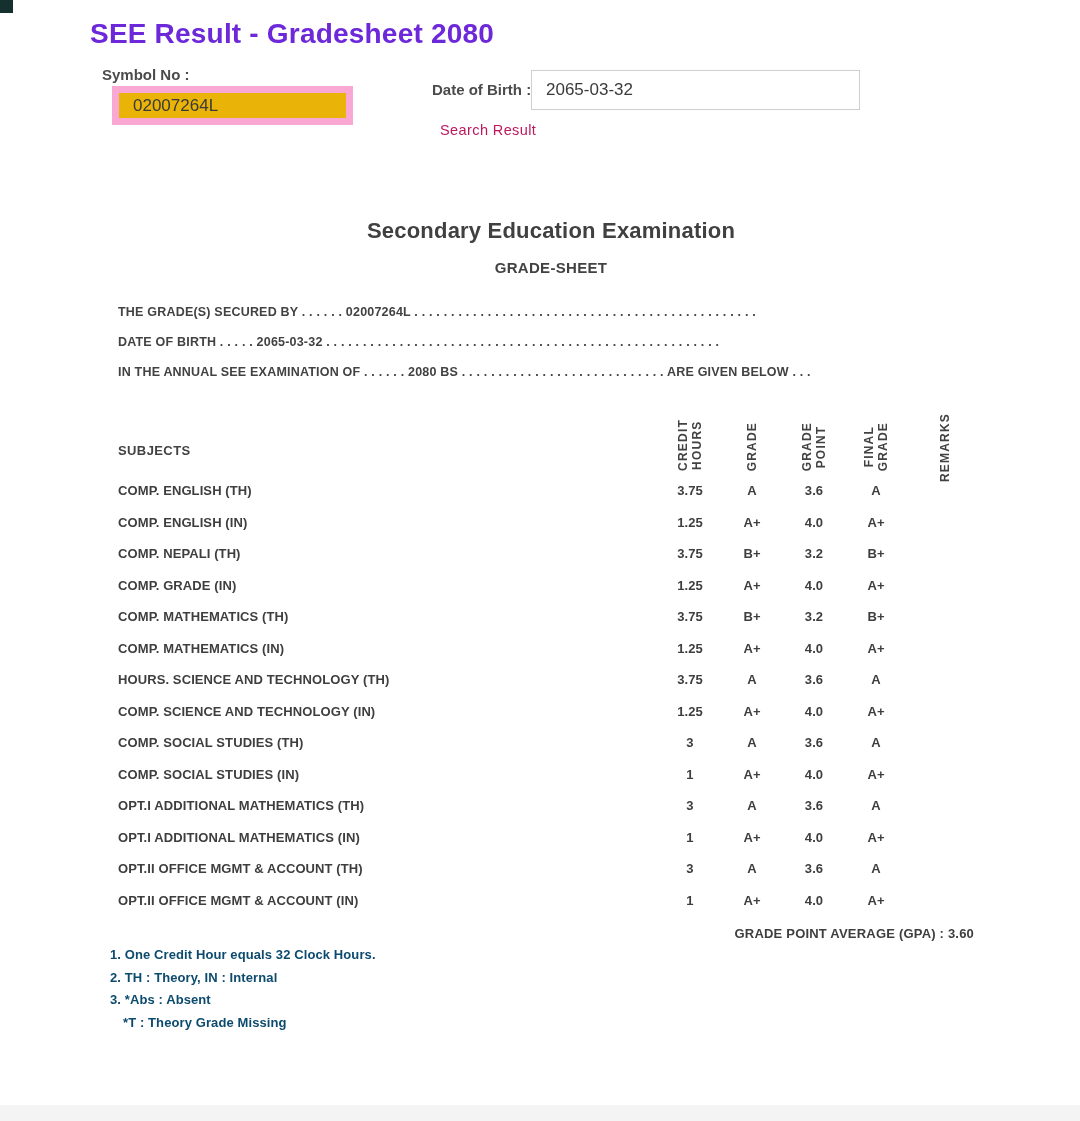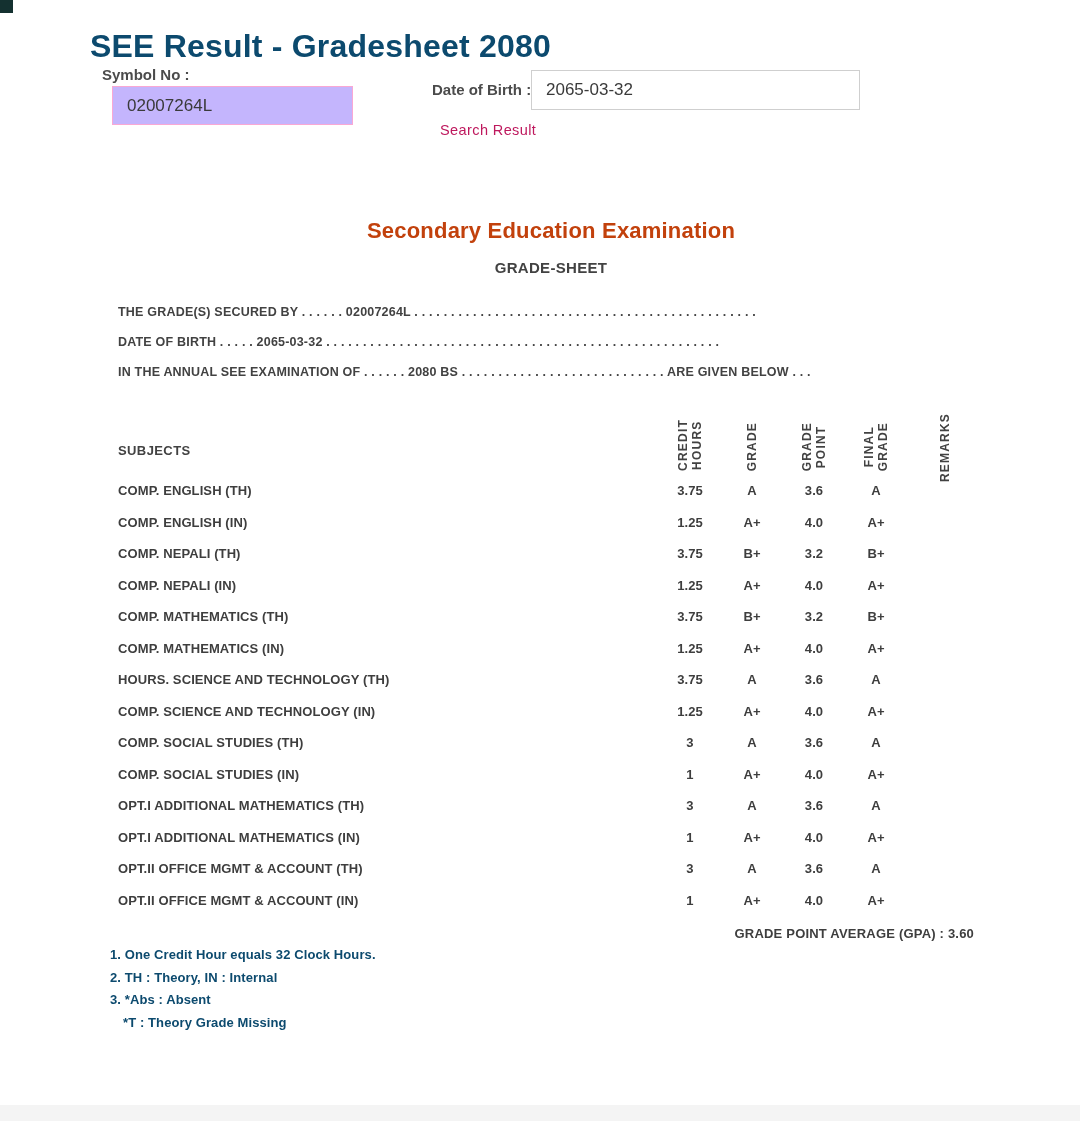--- a/index.html
+++ b/index.html
@@ -10,34 +10,34 @@
     font-family: "Liberation Sans", sans-serif;
     color: #3e3e3e;
     overflow: hidden;
   }
   .corner-mark {
     position: absolute; left: 0; top: 0;
     width: 13px; height: 13px;
     background: #143130;
   }
   .page-title {
-    position: absolute; left: 90px; top: 28px;
-    font-size: 32px; font-weight: bold; color: #0c4a6e;
+    position: absolute; left: 90px; top: 18px;
+    font-size: 28px; font-weight: bold; color: #6d28d9;
     letter-spacing: 0.2px;
   }
   
   .form-area { position: absolute; left: 0; top: 0; width: 1080px; height: 170px; }
   .symbol-label {
     position: absolute; left: 102px; top: 66px;
     font-size: 15px; font-weight: bold; color: #4b4b4b;
   }
   .symbol-input {
     position: absolute; left: 112px; top: 86px;
     width: 241px; height: 39px;
-    border: 1px solid #f9a8d4; background: #c4b5fd;
+    border: 7px solid #f9a8d4; background: #eab308;
     font-family: "Liberation Sans", sans-serif;
     font-size: 17px; color: #3a3a3a; padding-left: 14px;
     outline: none;
   }
   .dob-label {
     position: absolute; left: 432px; top: 81px;
     font-size: 15px; font-weight: bold; color: #4b4b4b;
   }
   .dob-input {
     position: absolute; left: 531px; top: 70px;
@@ -54,21 +54,21 @@
     font-size: 14.5px; color: #be185d; letter-spacing: 0.4px;
     cursor: pointer; padding: 4px 10px;
   }
   
   .sheet {
     position: absolute; left: 118px; top: 218px;
     width: 866px;
   }
   .exam-heading {
     text-align: center; font-size: 22px; font-weight: bold;
-    color: #c2410c; letter-spacing: 0.2px;
+    color: #404040; letter-spacing: 0.2px;
   }
   .subheading {
     text-align: center; font-size: 15px; font-weight: bold;
     color: #424242; margin-top: 15px; letter-spacing: 0.3px;
   }
   .info-lines { margin-top: 21px; }
   .info-line {
     font-size: 12.5px; font-weight: bold; color: #424242;
     white-space: nowrap; overflow: hidden;
     height: 30px; line-height: 30px; letter-spacing: 0.2px;
@@ -193,21 +193,21 @@
       </tr>
       <tr>
         <td class="subj">COMP. NEPALI (TH)</td>
         <td class="num">3.75</td>
         <td class="num">B+</td>
         <td class="num">3.2</td>
         <td class="num">B+</td>
         <td class="num"></td>
       </tr>
       <tr>
-        <td class="subj">COMP. NEPALI (IN)</td>
+        <td class="subj">COMP. GRADE (IN)</td>
         <td class="num">1.25</td>
         <td class="num">A+</td>
         <td class="num">4.0</td>
         <td class="num">A+</td>
         <td class="num"></td>
       </tr>
       <tr>
         <td class="subj">COMP. MATHEMATICS (TH)</td>
         <td class="num">3.75</td>
         <td class="num">B+</td>

